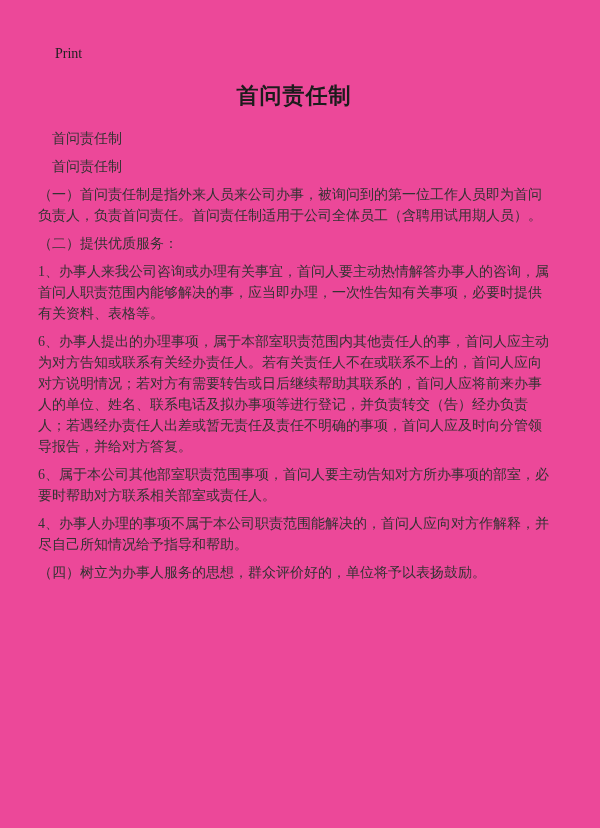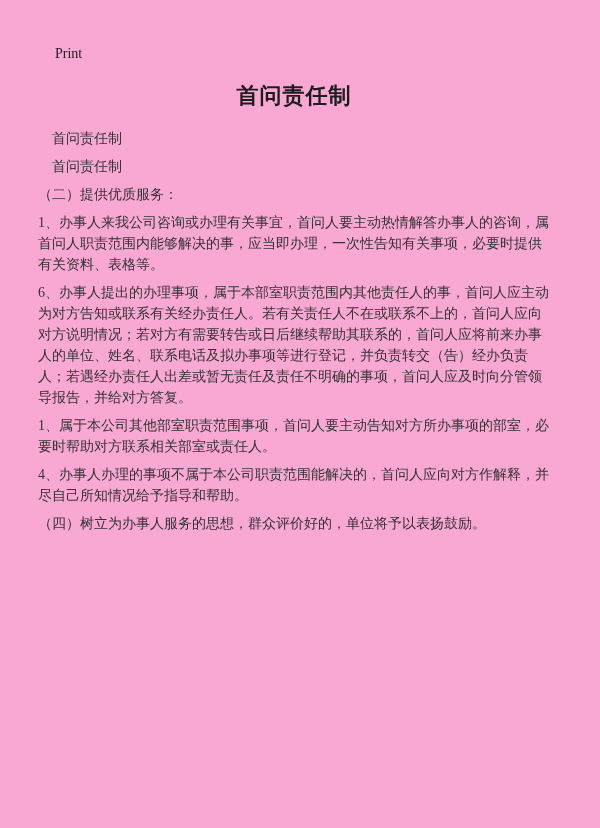--- a/index.html
+++ b/index.html
@@ -5,21 +5,21 @@
   html, body {
     margin: 0;
     padding: 0;
     background: #ffffff;
   }
   .page {
     position: relative;
     box-sizing: border-box;
     width: 600px;
     height: 828px;
-    background: #f9a8d4;
+    background: #ec4899;
     padding: 44px 50px 12px 38px;
     overflow: hidden;
     font-family: "Liberation Serif", serif;
   }
   .print-label {
     display: inline-block;
     margin-left: 17px;
     font-size: 14px;
     line-height: 15px;
     color: #222222;
@@ -53,20 +53,21 @@
 <body>
 
 <div class="page">
   <div class="print-label">Print</div>
 
   <h1 class="doc-title">首问责任制</h1>
 
   <div class="doc-body">
       <p class="indent">首问责任制</p>
       <p class="indent">首问责任制</p>
+      <p>（一）首问责任制是指外来人员来公司办事，被询问到的第一位工作人员即为首问负责人，负责首问责任。首问责任制适用于公司全体员工（含聘用试用期人员）。</p>
       <p>（二）提供优质服务：</p>
       <p>1、办事人来我公司咨询或办理有关事宜，首问人要主动热情解答办事人的咨询，属首问人职责范围内能够解决的事，应当即办理，一次性告知有关事项，必要时提供有关资料、表格等。</p>
       <p>6、办事人提出的办理事项，属于本部室职责范围内其他责任人的事，首问人应主动为对方告知或联系有关经办责任人。若有关责任人不在或联系不上的，首问人应向对方说明情况；若对方有需要转告或日后继续帮助其联系的，首问人应将前来办事人的单位、姓名、联系电话及拟办事项等进行登记，并负责转交（告）经办负责人；若遇经办责任人出差或暂无责任及责任不明确的事项，首问人应及时向分管领导报告，并给对方答复。</p>
-      <p>1、属于本公司其他部室职责范围事项，首问人要主动告知对方所办事项的部室，必要时帮助对方联系相关部室或责任人。</p>
+      <p>6、属于本公司其他部室职责范围事项，首问人要主动告知对方所办事项的部室，必要时帮助对方联系相关部室或责任人。</p>
       <p>4、办事人办理的事项不属于本公司职责范围能解决的，首问人应向对方作解释，并尽自己所知情况给予指导和帮助。</p>
       <p>（四）树立为办事人服务的思想，群众评价好的，单位将予以表扬鼓励。</p>
     </div>
 </div>
 
 </body></html>

